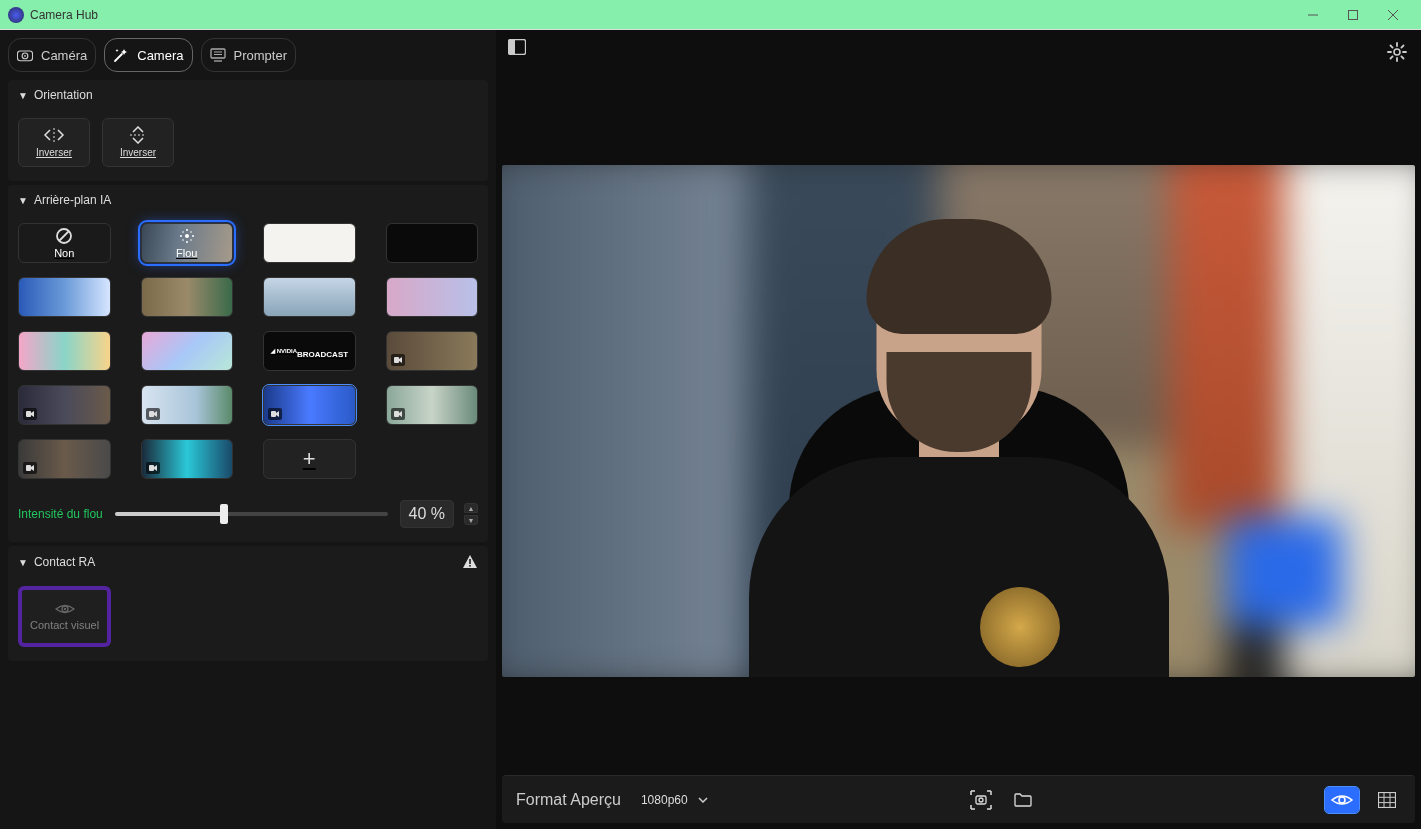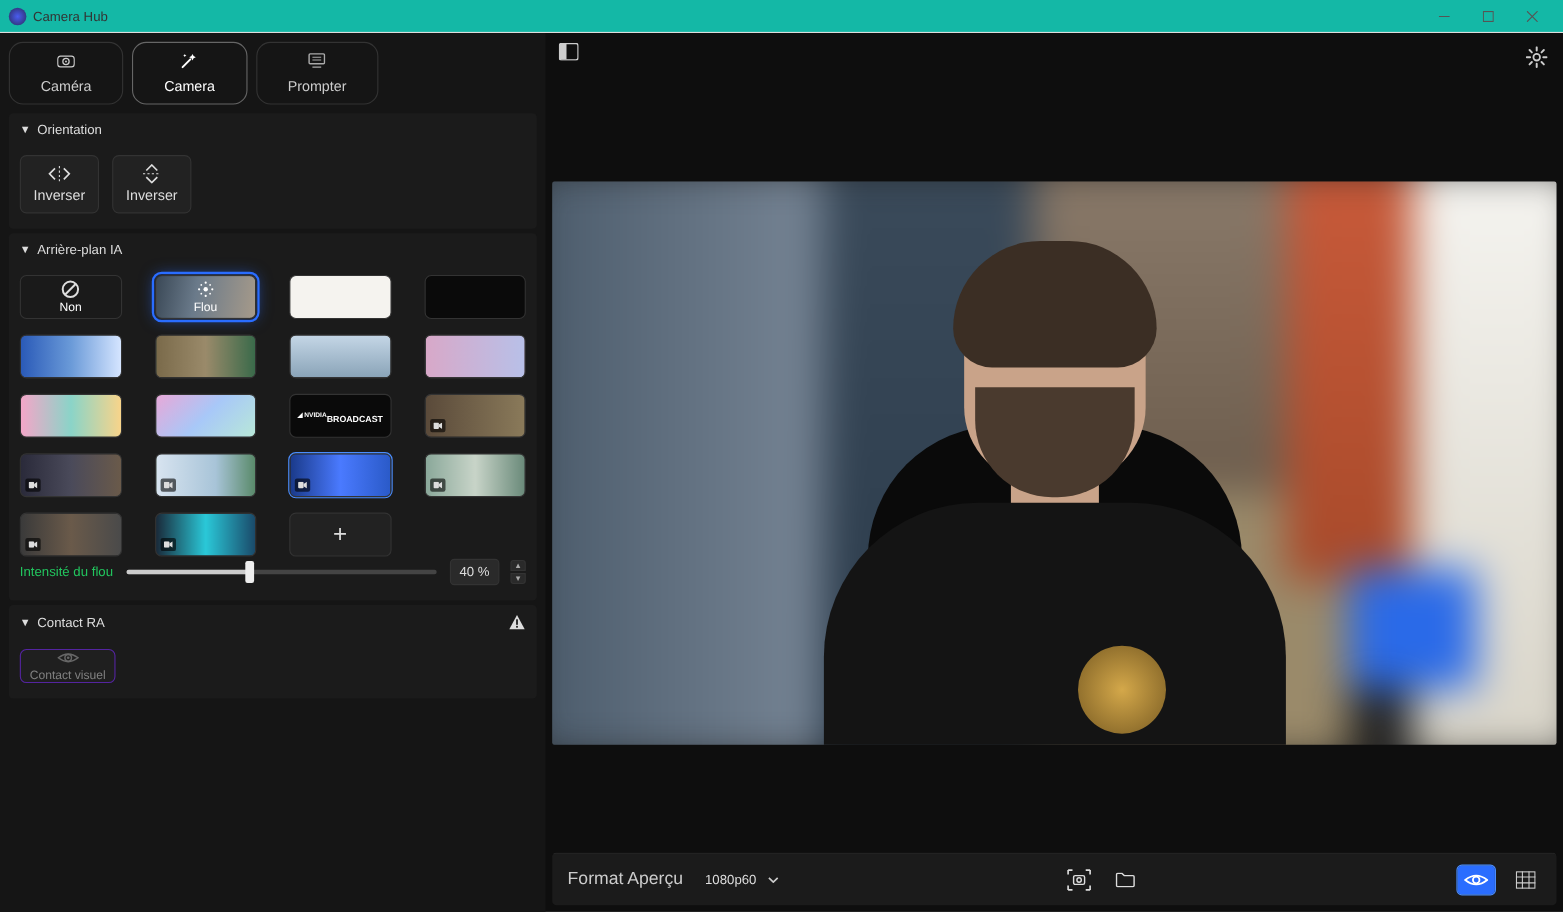--- a/index.html
+++ b/index.html
@@ -1,62 +1,62 @@
 <!DOCTYPE html>
 <html><head>
 <meta charset="utf-8">
 <style>
 * { margin: 0; padding: 0; box-sizing: border-box; font-family: -apple-system, BlinkMacSystemFont, "Segoe UI", Arial, sans-serif; }
 body { width: 1421px; height: 829px; background: #fff; overflow: hidden; }
 
-.titlebar { height: 30px; background: #14b8a6; display: flex; align-items: center; padding: 0 8px; border-bottom: 1px solid #ddd; }
+.titlebar { height: 30px; background: #86efac; display: flex; align-items: center; padding: 0 8px; border-bottom: 1px solid #ddd; }
 .titlebar .app-icon { width: 16px; height: 16px; border-radius: 50%; background: radial-gradient(circle, #4a5cf0 0%, #2a2a5a 100%); margin-right: 6px; }
 .titlebar .title { font-size: 12px; color: #333; }
 .titlebar .spacer { flex: 1; }
 .titlebar .win-btn { width: 40px; height: 28px; display: flex; align-items: center; justify-content: center; color: #555; cursor: pointer; }
 .titlebar .win-btn svg { width: 10px; height: 10px; }
 
 .app-body { height: 799px; background: #0e0e0e; display: flex; position: relative; }
 
 .sidebar { width: 497px; background: #151515; padding: 8px; display: flex; flex-direction: column; gap: 2px; }
 .main-tabs { display: flex; gap: 8px; margin-bottom: 6px; }
-.main-tab { display: flex; align-items: center; gap: 8px; padding: 8px 28px; border-radius: 13px; border: 1px solid #333; color: #ccc; font-size: 13px; cursor: pointer; flex-direction: column; }
+.main-tab { display: flex; align-items: center; gap: 8px; padding: 8px 8px; border-radius: 13px; border: 1px solid #333; color: #ccc; font-size: 13px; cursor: pointer; }
 .main-tab.active { border-color: #666; color: #fff; }
 .main-tab .ico { width: 16px; height: 16px; display: flex; align-items: center; justify-content: center; }
 
 .section { background: #1b1b1b; border-radius: 4px; margin-bottom: 2px; }
 .section-header { display: flex; align-items: center; gap: 6px; padding: 8px 10px; color: #ddd; font-size: 12px; cursor: pointer; }
 .section-header .tri { font-size: 10px; }
 .section-header .warn { margin-left: auto; }
 .section-body { padding: 8px 10px 14px 10px; }
 
 .orient-row { display: flex; gap: 12px; }
-.orient-btn { display: flex; flex-direction: column; align-items: center; justify-content: center; gap: 4px; background: #222; border: 1px solid #333; border-radius: 6px; padding: 8px 10px; color: #ddd; font-size: 13px; cursor: pointer; min-width: 72px; }
+.orient-btn { display: flex; flex-direction: column; align-items: center; justify-content: center; gap: 4px; background: #222; border: 1px solid #333; border-radius: 6px; padding: 8px 10px; color: #ddd; font-size: 10px; cursor: pointer; min-width: 72px; text-decoration: underline; }
 .orient-btn .ico { height: 16px; display: flex; align-items: center; justify-content: center; }
 
-.bg-grid { display: grid; grid-template-columns: repeat(4, 1fr); gap: 14px 30px; margin-bottom: 2px; }
+.bg-grid { display: grid; grid-template-columns: repeat(4, 1fr); gap: 14px 30px; margin-bottom: 21px; text-decoration: underline; }
 .bg-thumb { position: relative; height: 40px; border-radius: 6px; border: 1px solid #333; background: #2a2a2a; cursor: pointer; overflow: hidden; display: flex; align-items: center; justify-content: center; color: #fff; font-size: 11px; }
 .bg-thumb.selected { outline: 2px solid #2a6dff; outline-offset: 1px; box-shadow: 0 0 14px rgba(42,109,255,0.6); }
 .bg-thumb .center-ico { display: flex; flex-direction: column; align-items: center; gap: 2px; }
 .bg-thumb .vidmark { position: absolute; left: 4px; bottom: 4px; width: 14px; height: 12px; background: rgba(0,0,0,0.6); border-radius: 2px; display: flex; align-items: center; justify-content: center; }
 .bg-add { background: #222; font-size: 22px; color: #ddd; }
 
 .slider-row { display: flex; align-items: center; gap: 12px; }
 .slider-label { color: #22c55e; font-size: 12px; white-space: nowrap; }
 .slider-track { flex: 1; position: relative; height: 4px; background: #444; border-radius: 2px; }
 .slider-fill { position: absolute; left: 0; top: 0; bottom: 0; background: #ccc; border-radius: 2px; }
 .slider-handle { position: absolute; top: 50%; transform: translate(-50%, -50%); width: 8px; height: 20px; background: #eee; border-radius: 2px; }
-.slider-value { background: #2a2a2a; border: 1px solid #333; border-radius: 4px; padding: 4px 8px; color: #ddd; font-size: 12px; min-width: 44px; text-align: center; position: relative; }
+.slider-value { background: #2a2a2a; border: 1px solid #333; border-radius: 4px; padding: 4px 8px; color: #ddd; font-size: 16px; min-width: 44px; text-align: center; position: relative; }
 .stepper { display: flex; flex-direction: column; gap: 2px; margin-left: -2px; }
 .stepper .arr { width: 14px; height: 10px; background: #2a2a2a; border: 1px solid #333; display: flex; align-items: center; justify-content: center; font-size: 7px; color: #aaa; cursor: pointer; }
 .stepper .arr:first-child { border-radius: 3px 3px 0 0; }
 .stepper .arr:last-child { border-radius: 0 0 3px 3px; }
 
 .ar-row { display: flex; gap: 10px; }
-.ar-btn { display: flex; flex-direction: column; align-items: center; justify-content: center; gap: 3px; background: #222; border: 1px solid #6d28d9; border-radius: 6px; padding: 0 8px; color: #aaa; font-size: 11px; cursor: pointer; min-width: 80px; opacity: 0.7; }
+.ar-btn { display: flex; flex-direction: column; align-items: center; justify-content: center; gap: 3px; background: #222; border: 4px solid #6d28d9; border-radius: 6px; padding: 12px 8px; color: #aaa; font-size: 11px; cursor: pointer; min-width: 80px; opacity: 0.7; }
 
 .preview-area { flex: 1; position: relative; display: flex; flex-direction: column; }
 .preview-top { height: 36px; display: flex; align-items: center; padding: 0 12px; }
 .panel-toggle { width: 18px; height: 18px; cursor: pointer; }
 .settings-btn { position: absolute; right: 14px; top: 12px; cursor: pointer; color: #ccc; }
 
 .video-wrap { flex: 1; display: flex; align-items: center; justify-content: center; padding: 0 6px; }
 .video-frame { width: 913px; height: 512px; background: #222; border-radius: 2px; position: relative; overflow: hidden; }
 
 .video-sim { position: absolute; inset: 0; }

